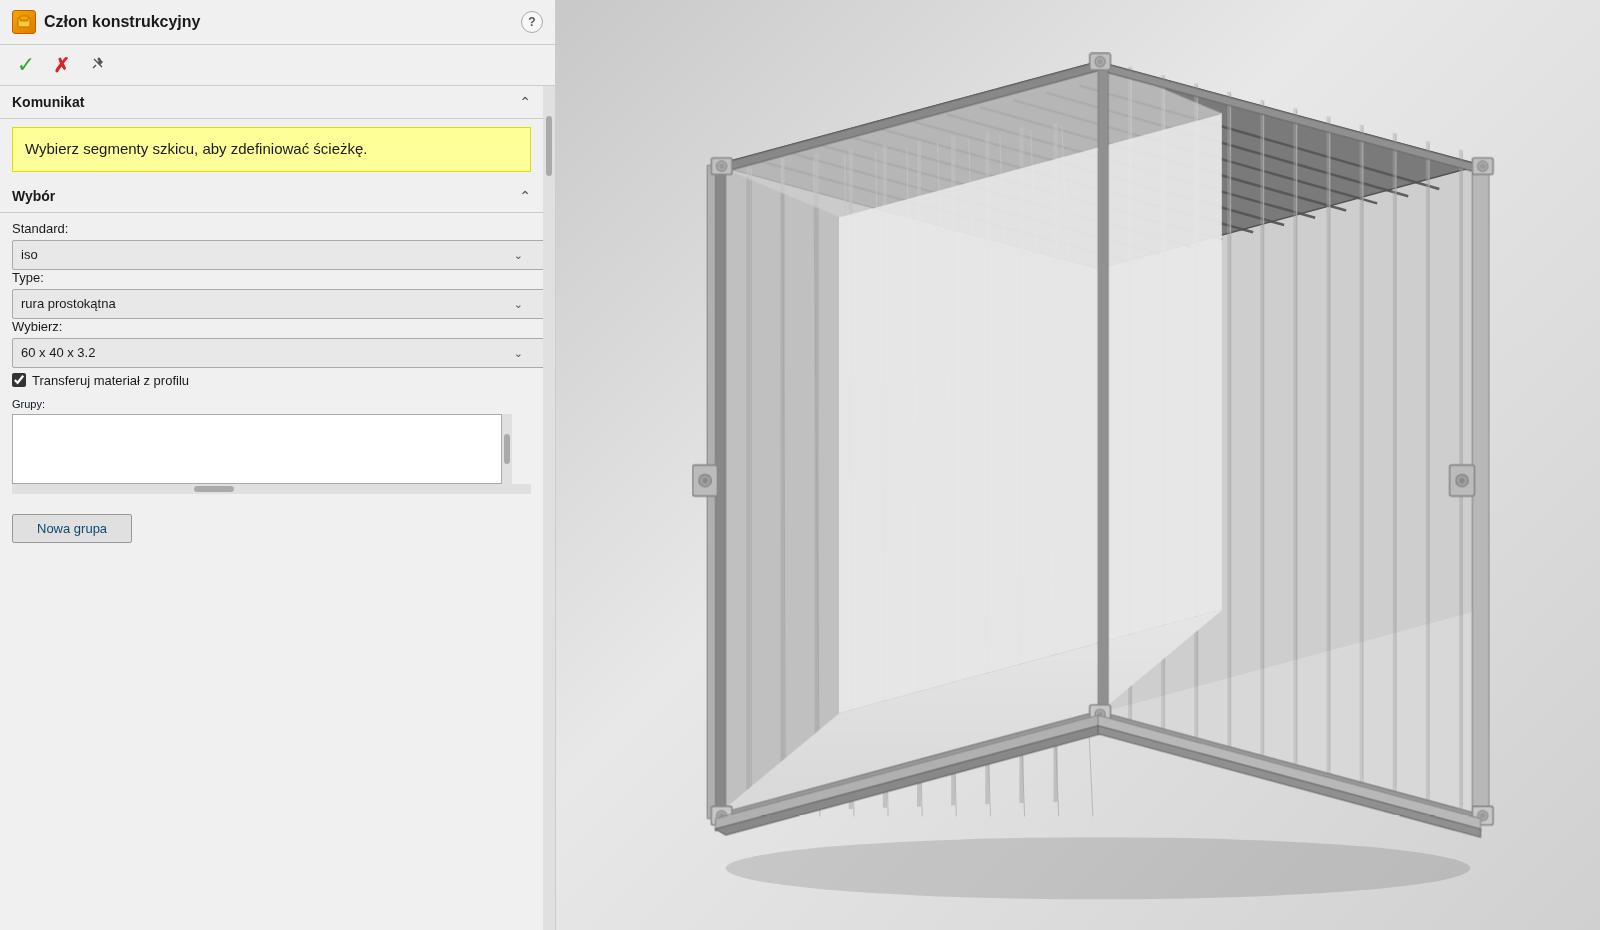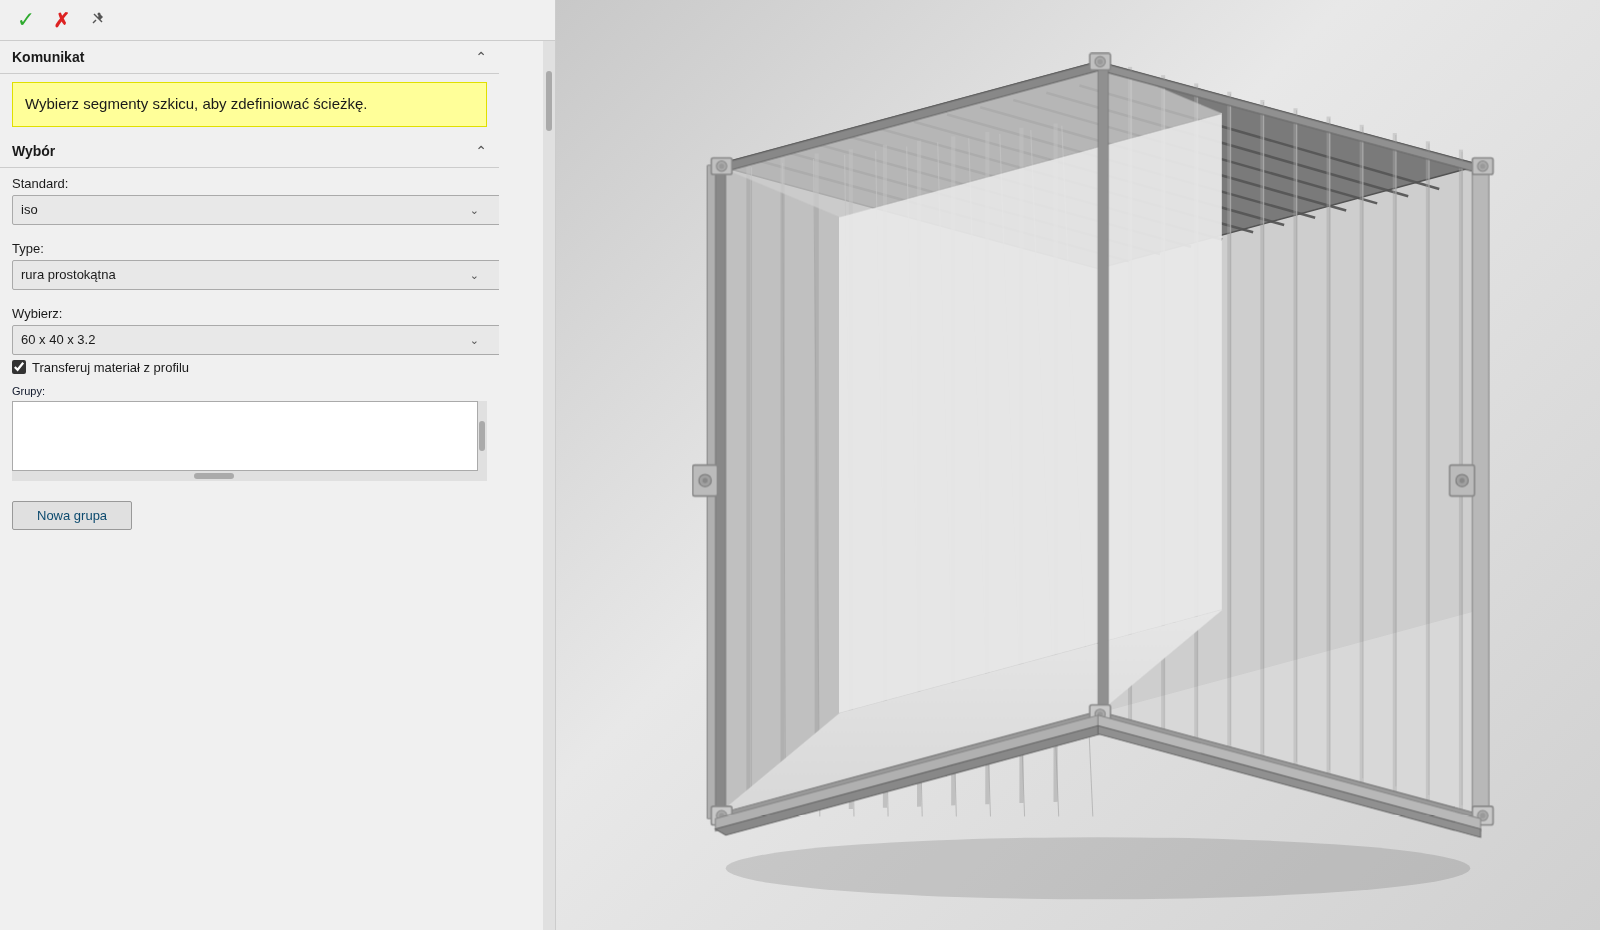--- a/index.html
+++ b/index.html
@@ -132,21 +132,21 @@
 
     
     .wybor-content {
       padding: 8px 12px;
     }
 
     .field-label {
       font-size: 13px;
       color: #1a1a1a;
       margin-bottom: 4px;
-      margin-top: 16px;
+      margin-top: 0;
       display: block;
     }
 
     .field-label:first-child { margin-top: 0; }
 
     .select-wrapper {
       position: relative;
       width: 100%;
     }
 
@@ -260,21 +260,20 @@
       left: 60px;
       right: 20px;
       bottom: 20px;
     }
 
     
     .panel-body {
       display: flex;
       flex: 1;
       overflow: hidden;
-      gap: 44px;
     }
 
     .panel-content {
       flex: 1;
       overflow-y: auto;
       overflow-x: hidden;
     }
 
     .panel-scrollbar {
       width: 12px;
@@ -314,20 +313,31 @@
       display: flex;
       align-items: center;
       justify-content: center;
     }
   </style>
 </head>
 <body>
 
 <div class="left-panel">
 
+  <div class="panel-header">
+    <div class="panel-title-icon">
+      <svg viewBox="0 0 16 16" fill="none">
+        <rect x="2" y="4" width="12" height="9" rx="1" fill="#f8c840" stroke="#c07000" stroke-width="1"></rect>
+        <rect x="4" y="2" width="8" height="5" rx="0.5" fill="#f4a800" stroke="#c07000" stroke-width="0.8"></rect>
+        <line x1="4" y1="6" x2="12" y2="6" stroke="#c07000" stroke-width="0.7"></line>
+      </svg>
+    </div>
+    <span class="panel-title-text">Człon konstrukcyjny</span>
+    <button class="help-btn">?</button>
+  </div>
 
   <div class="toolbar-row">
     <button class="toolbar-btn">
       <span class="check-icon">✓</span>
     </button>
     <button class="toolbar-btn">
       <span class="cross-icon">✗</span>
     </button>
     <button class="toolbar-btn">
       <span class="pin-icon">

